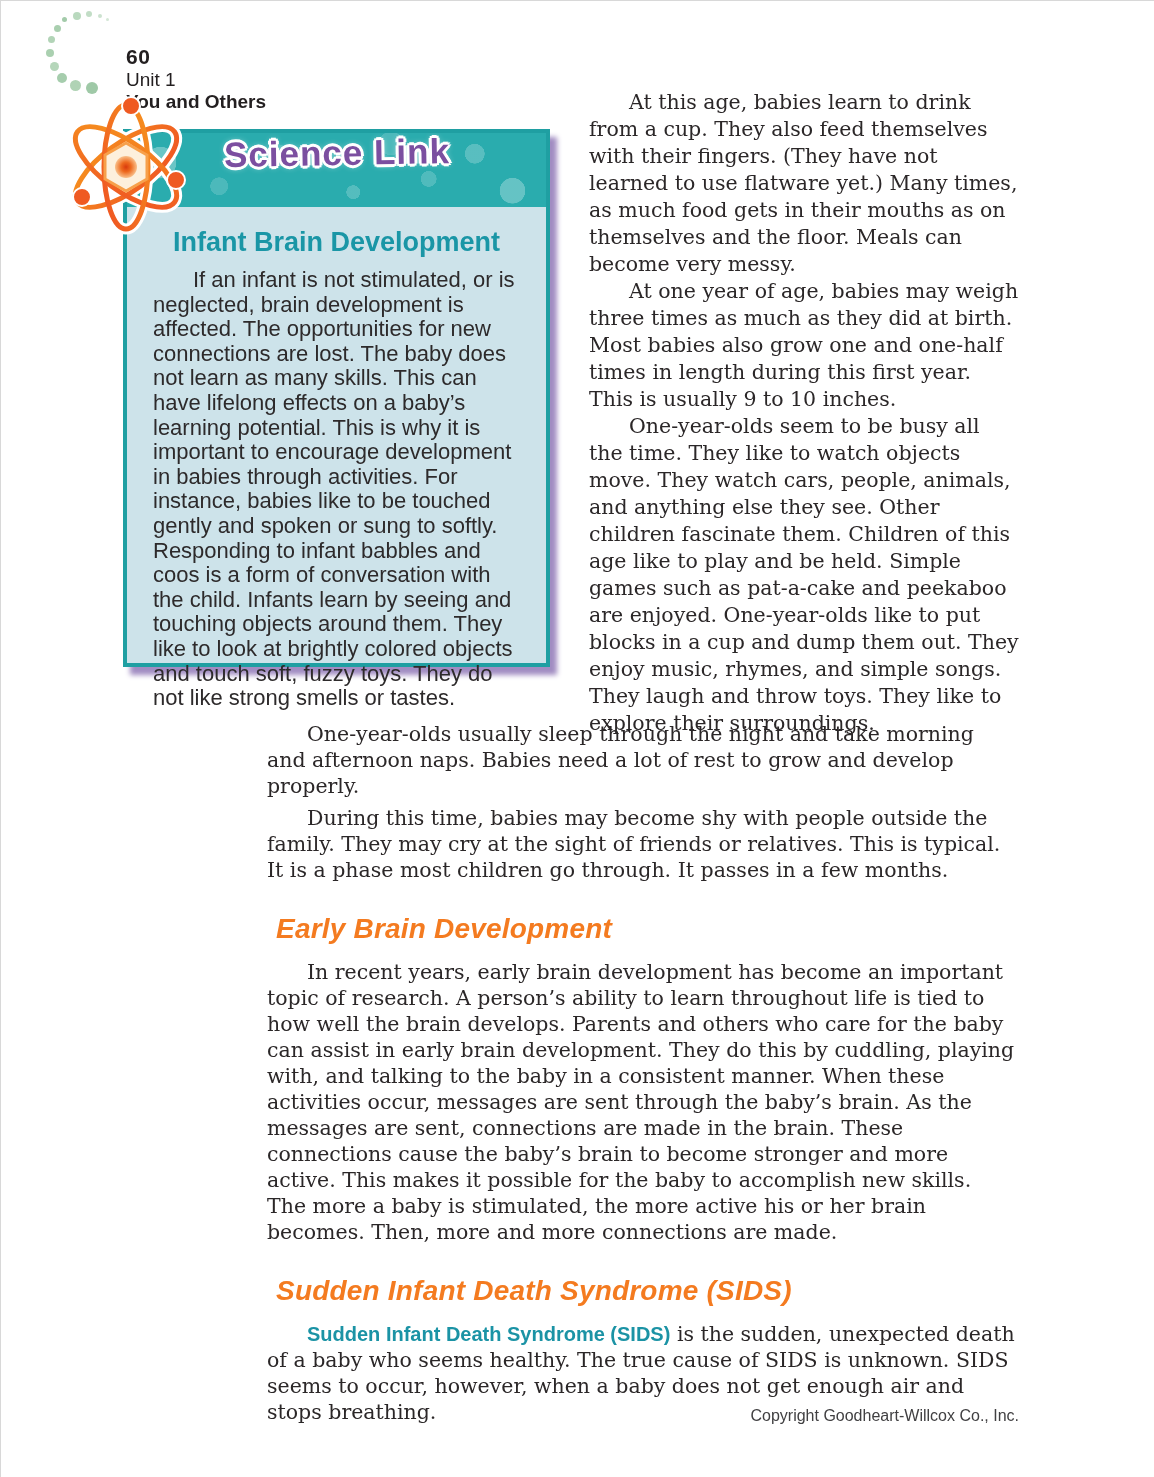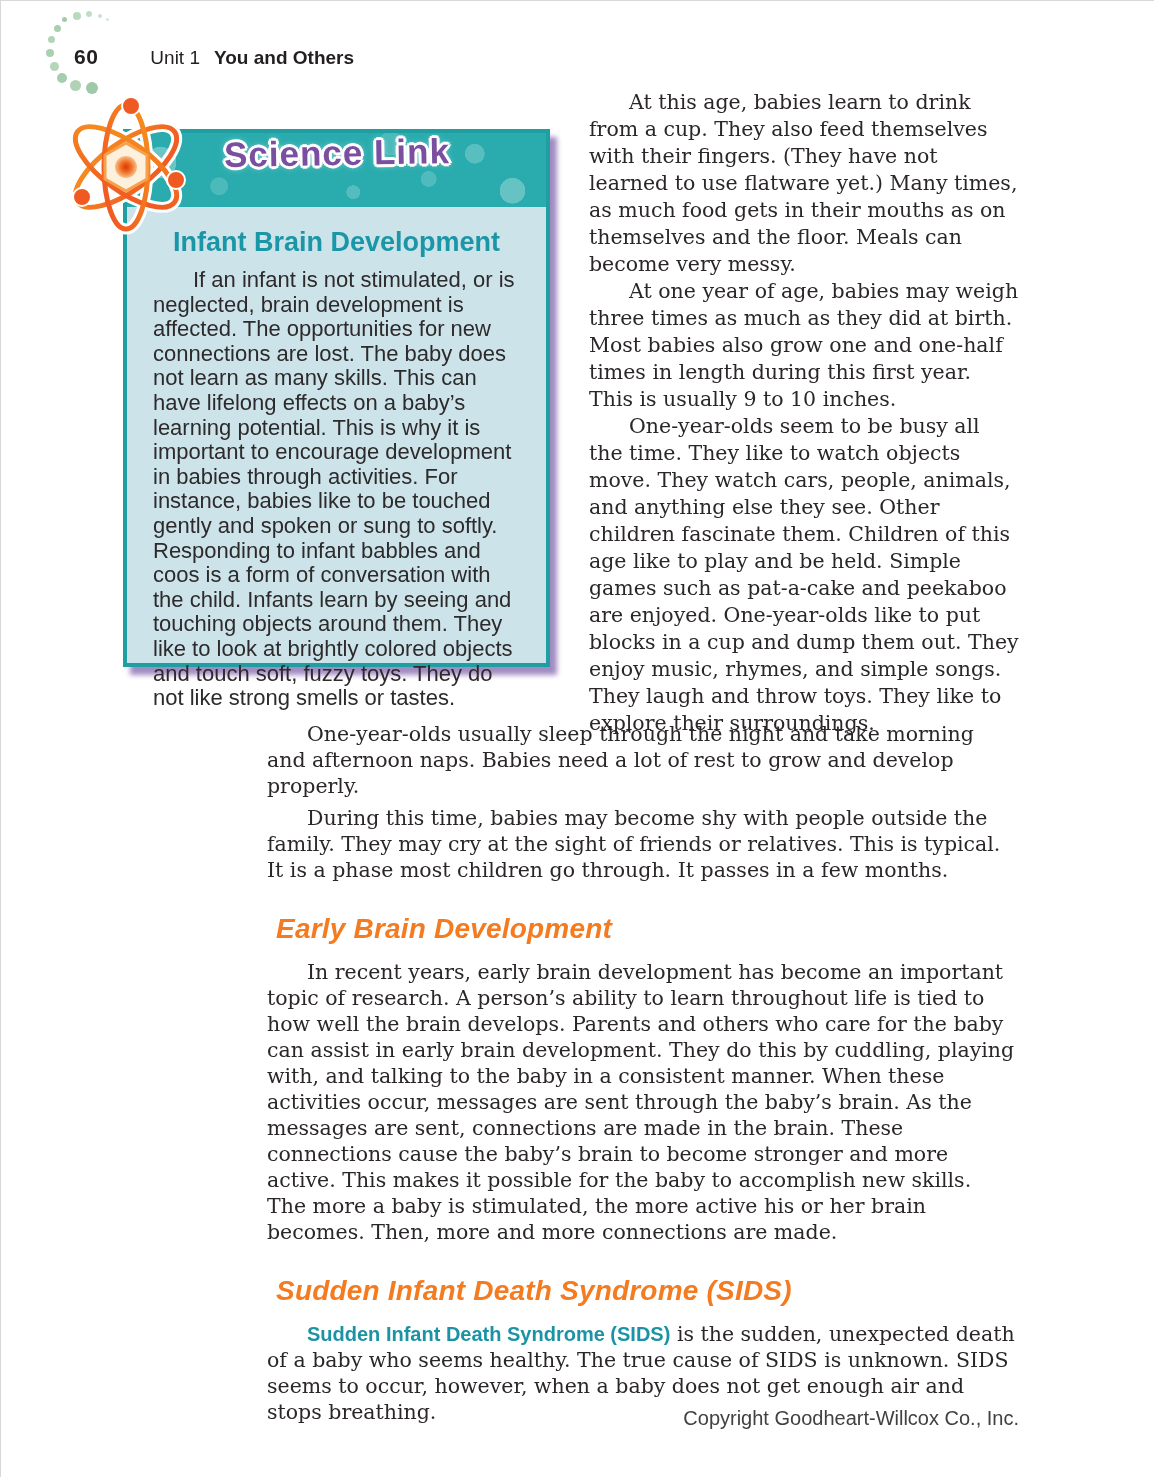--- a/index.html
+++ b/index.html
@@ -4,21 +4,21 @@
 <style>
   html,body{margin:0;padding:0;background:#e8e8e8;}
   .page{
     position:relative; width:1154px; height:1477px; margin:0 auto;
     background:#ffffff; overflow:hidden;
     font-family:"Liberation Sans", sans-serif;
     border:1px solid #d8d8d8;
   }
 
   
-  .page-header{position:absolute; left:73px; top:44px; display:flex; align-items:baseline; color:#231f20;}
+  .page-header{position:absolute; left:73px; top:44px; display:flex; align-items:baseline; color:#231f20;flex-direction:column;}
   .pagenum{font-weight:bold; font-size:21px; letter-spacing:.5px;}
   .unit-label{font-size:19px; margin-left:52px;}
   .unit-title{font-size:19px; font-weight:bold; margin-left:14px;}
 
   .dots{position:absolute; left:0; top:0;}
   .dots i{position:absolute; border-radius:50%; background:#aed2b4;}
   .dots i:nth-child(1){left:61px; top:16px; width:5px;  height:5px;  background:#a3cbaa;}
   .dots i:nth-child(2){left:72px; top:11px; width:8px;  height:8px;  background:#b9d9be;}
   .dots i:nth-child(3){left:85px; top:10px; width:6px;  height:6px;  background:#c2ddc6;}
   .dots i:nth-child(4){left:97px; top:13px; width:4px;  height:4px;  background:#cce2cf;}
@@ -78,21 +78,21 @@
   .main-block{position:absolute; left:260px; top:714px; width:760px;}
   .main-block p{margin:6px; font-size:20.5px; line-height:26px; text-indent:40px;}
   h2.orange{
     font-family:"Liberation Sans",sans-serif; color:#f47b20;
     font-size:28px; font-weight:bold; margin:30px 0 14px 15px; letter-spacing:.2px;font-style:italic;
   }
   .term{font-family:"Liberation Sans",sans-serif; font-weight:bold; color:#1b93a5; font-size:20px;}
 
   .footer{
     position:absolute; left:260px; top:1406px; width:758px; text-align:right;
-    font-size:20px; color:#414042;
+    font-size:16px; color:#414042;
   }
 </style>
 </head>
 <body>
 
 <div class="page">
 
   <div class="dots">
     <i></i>
       <i></i>

